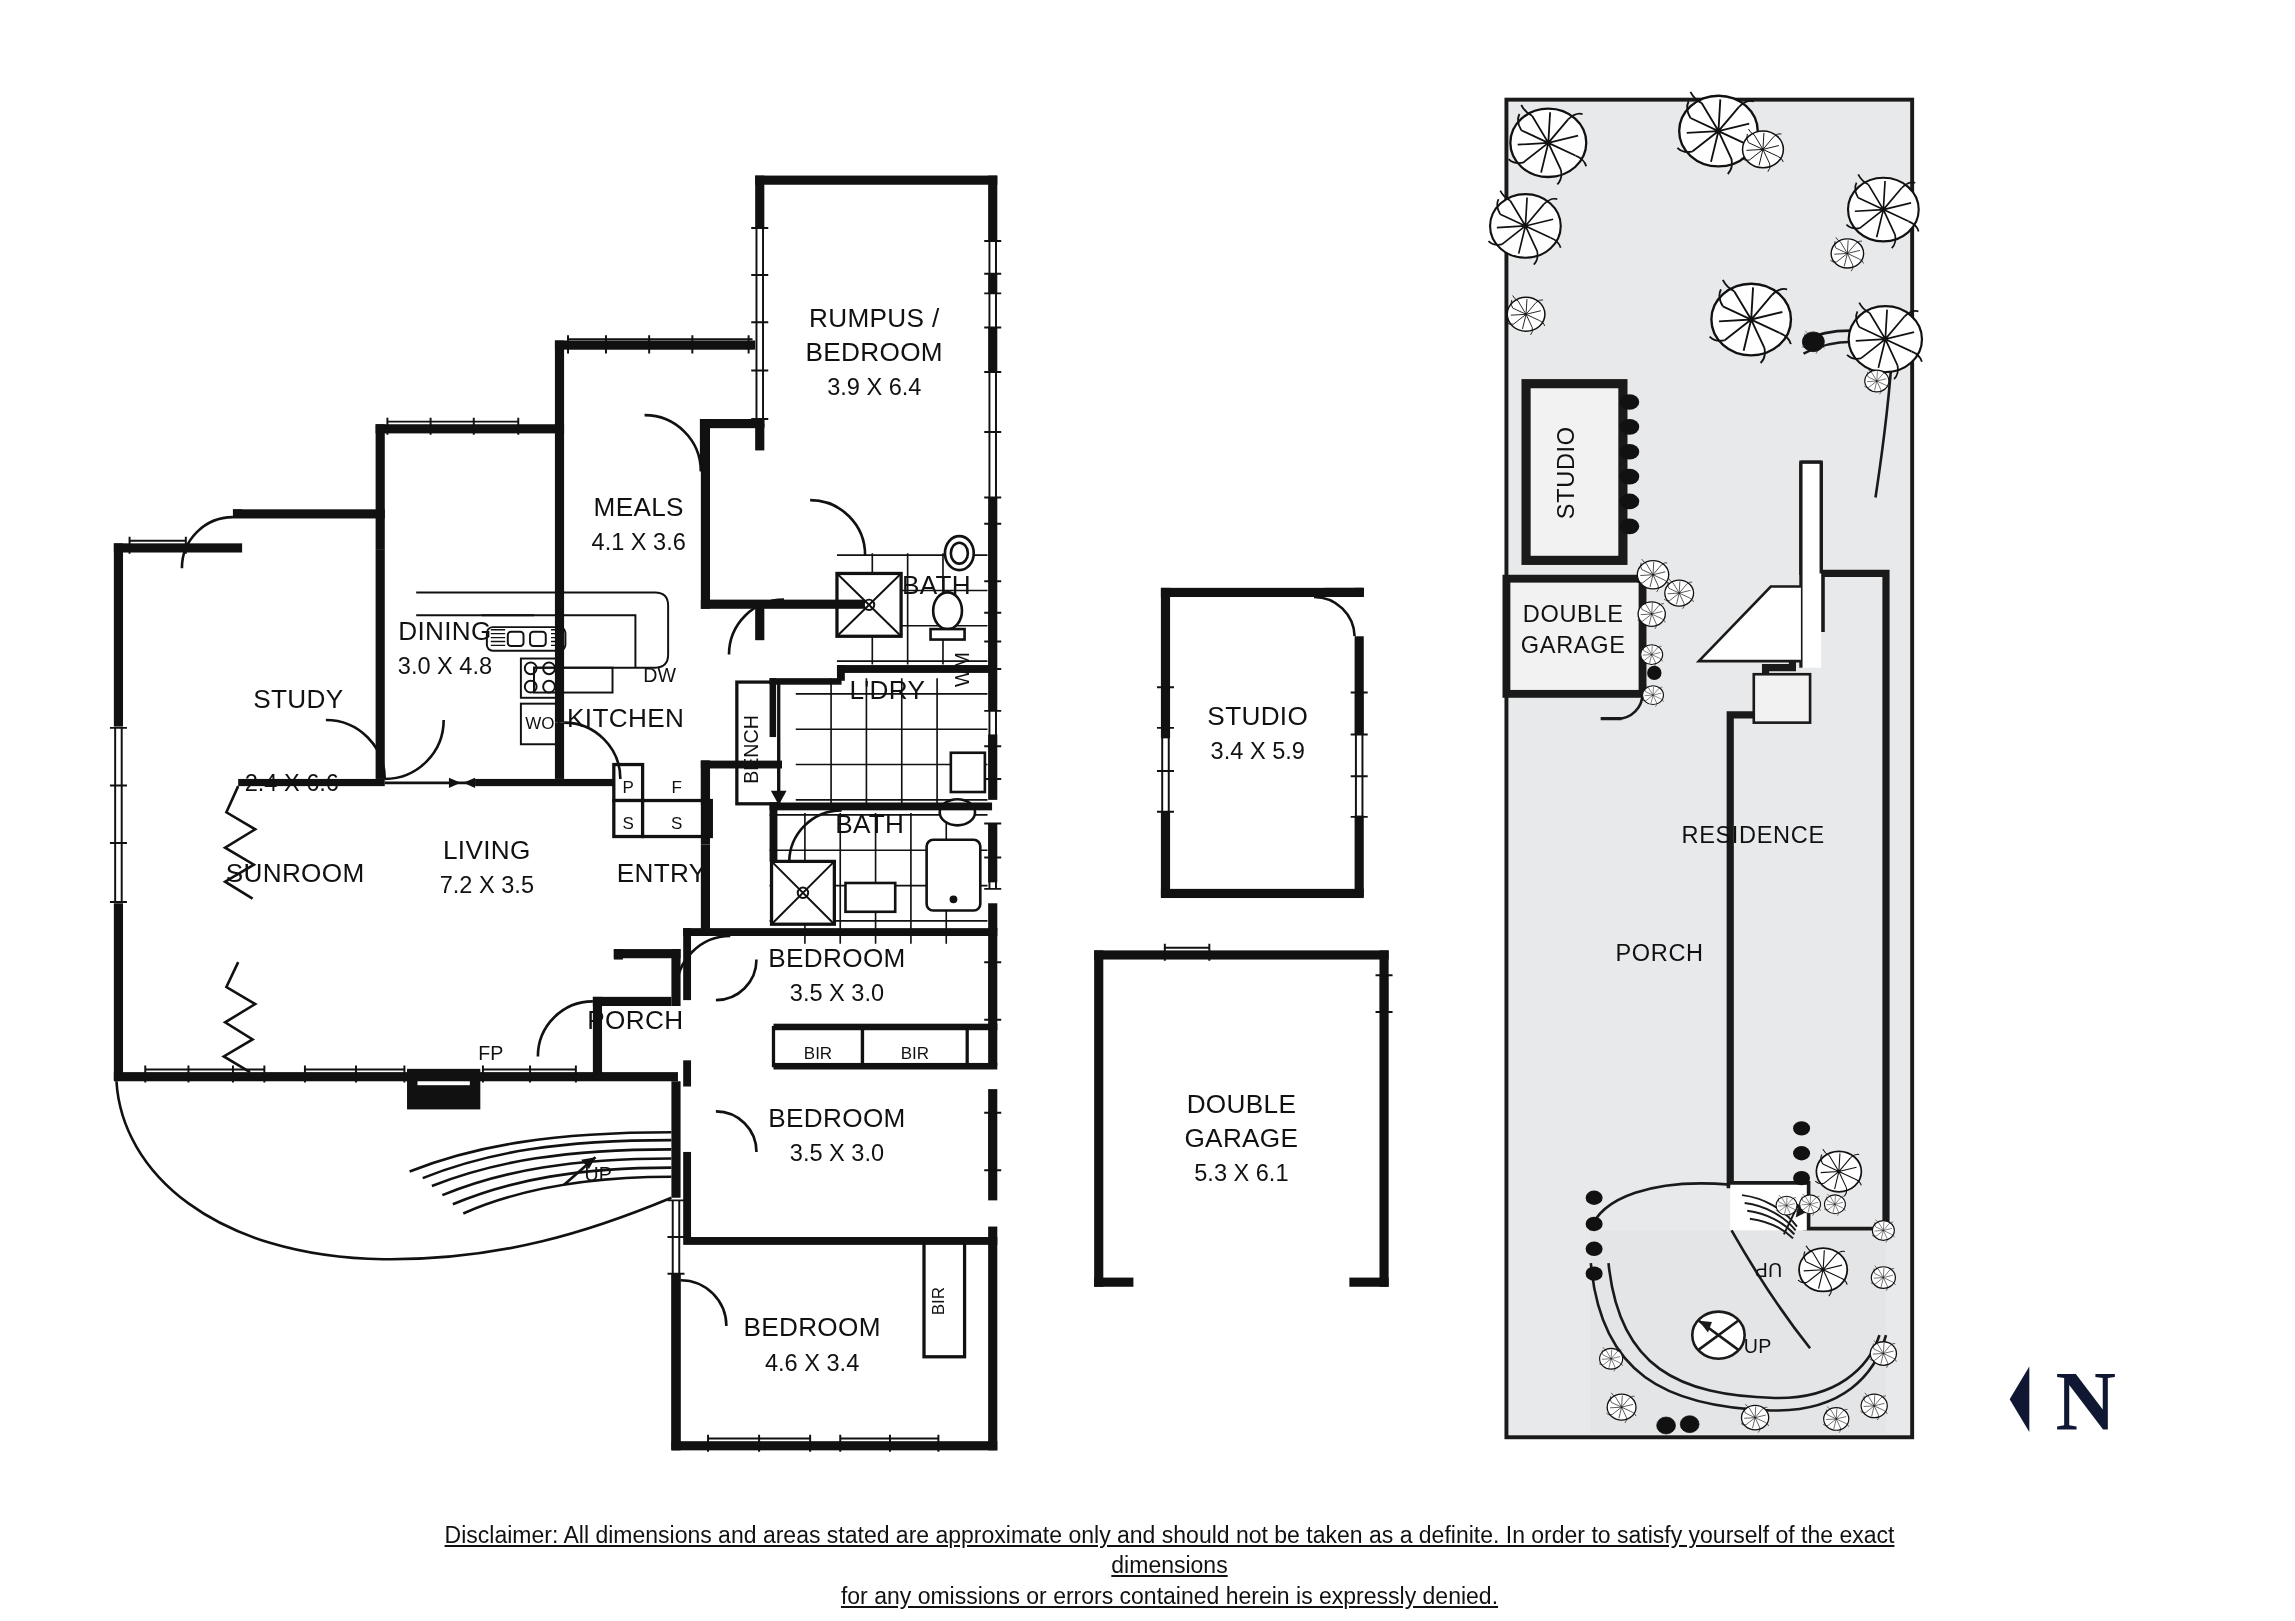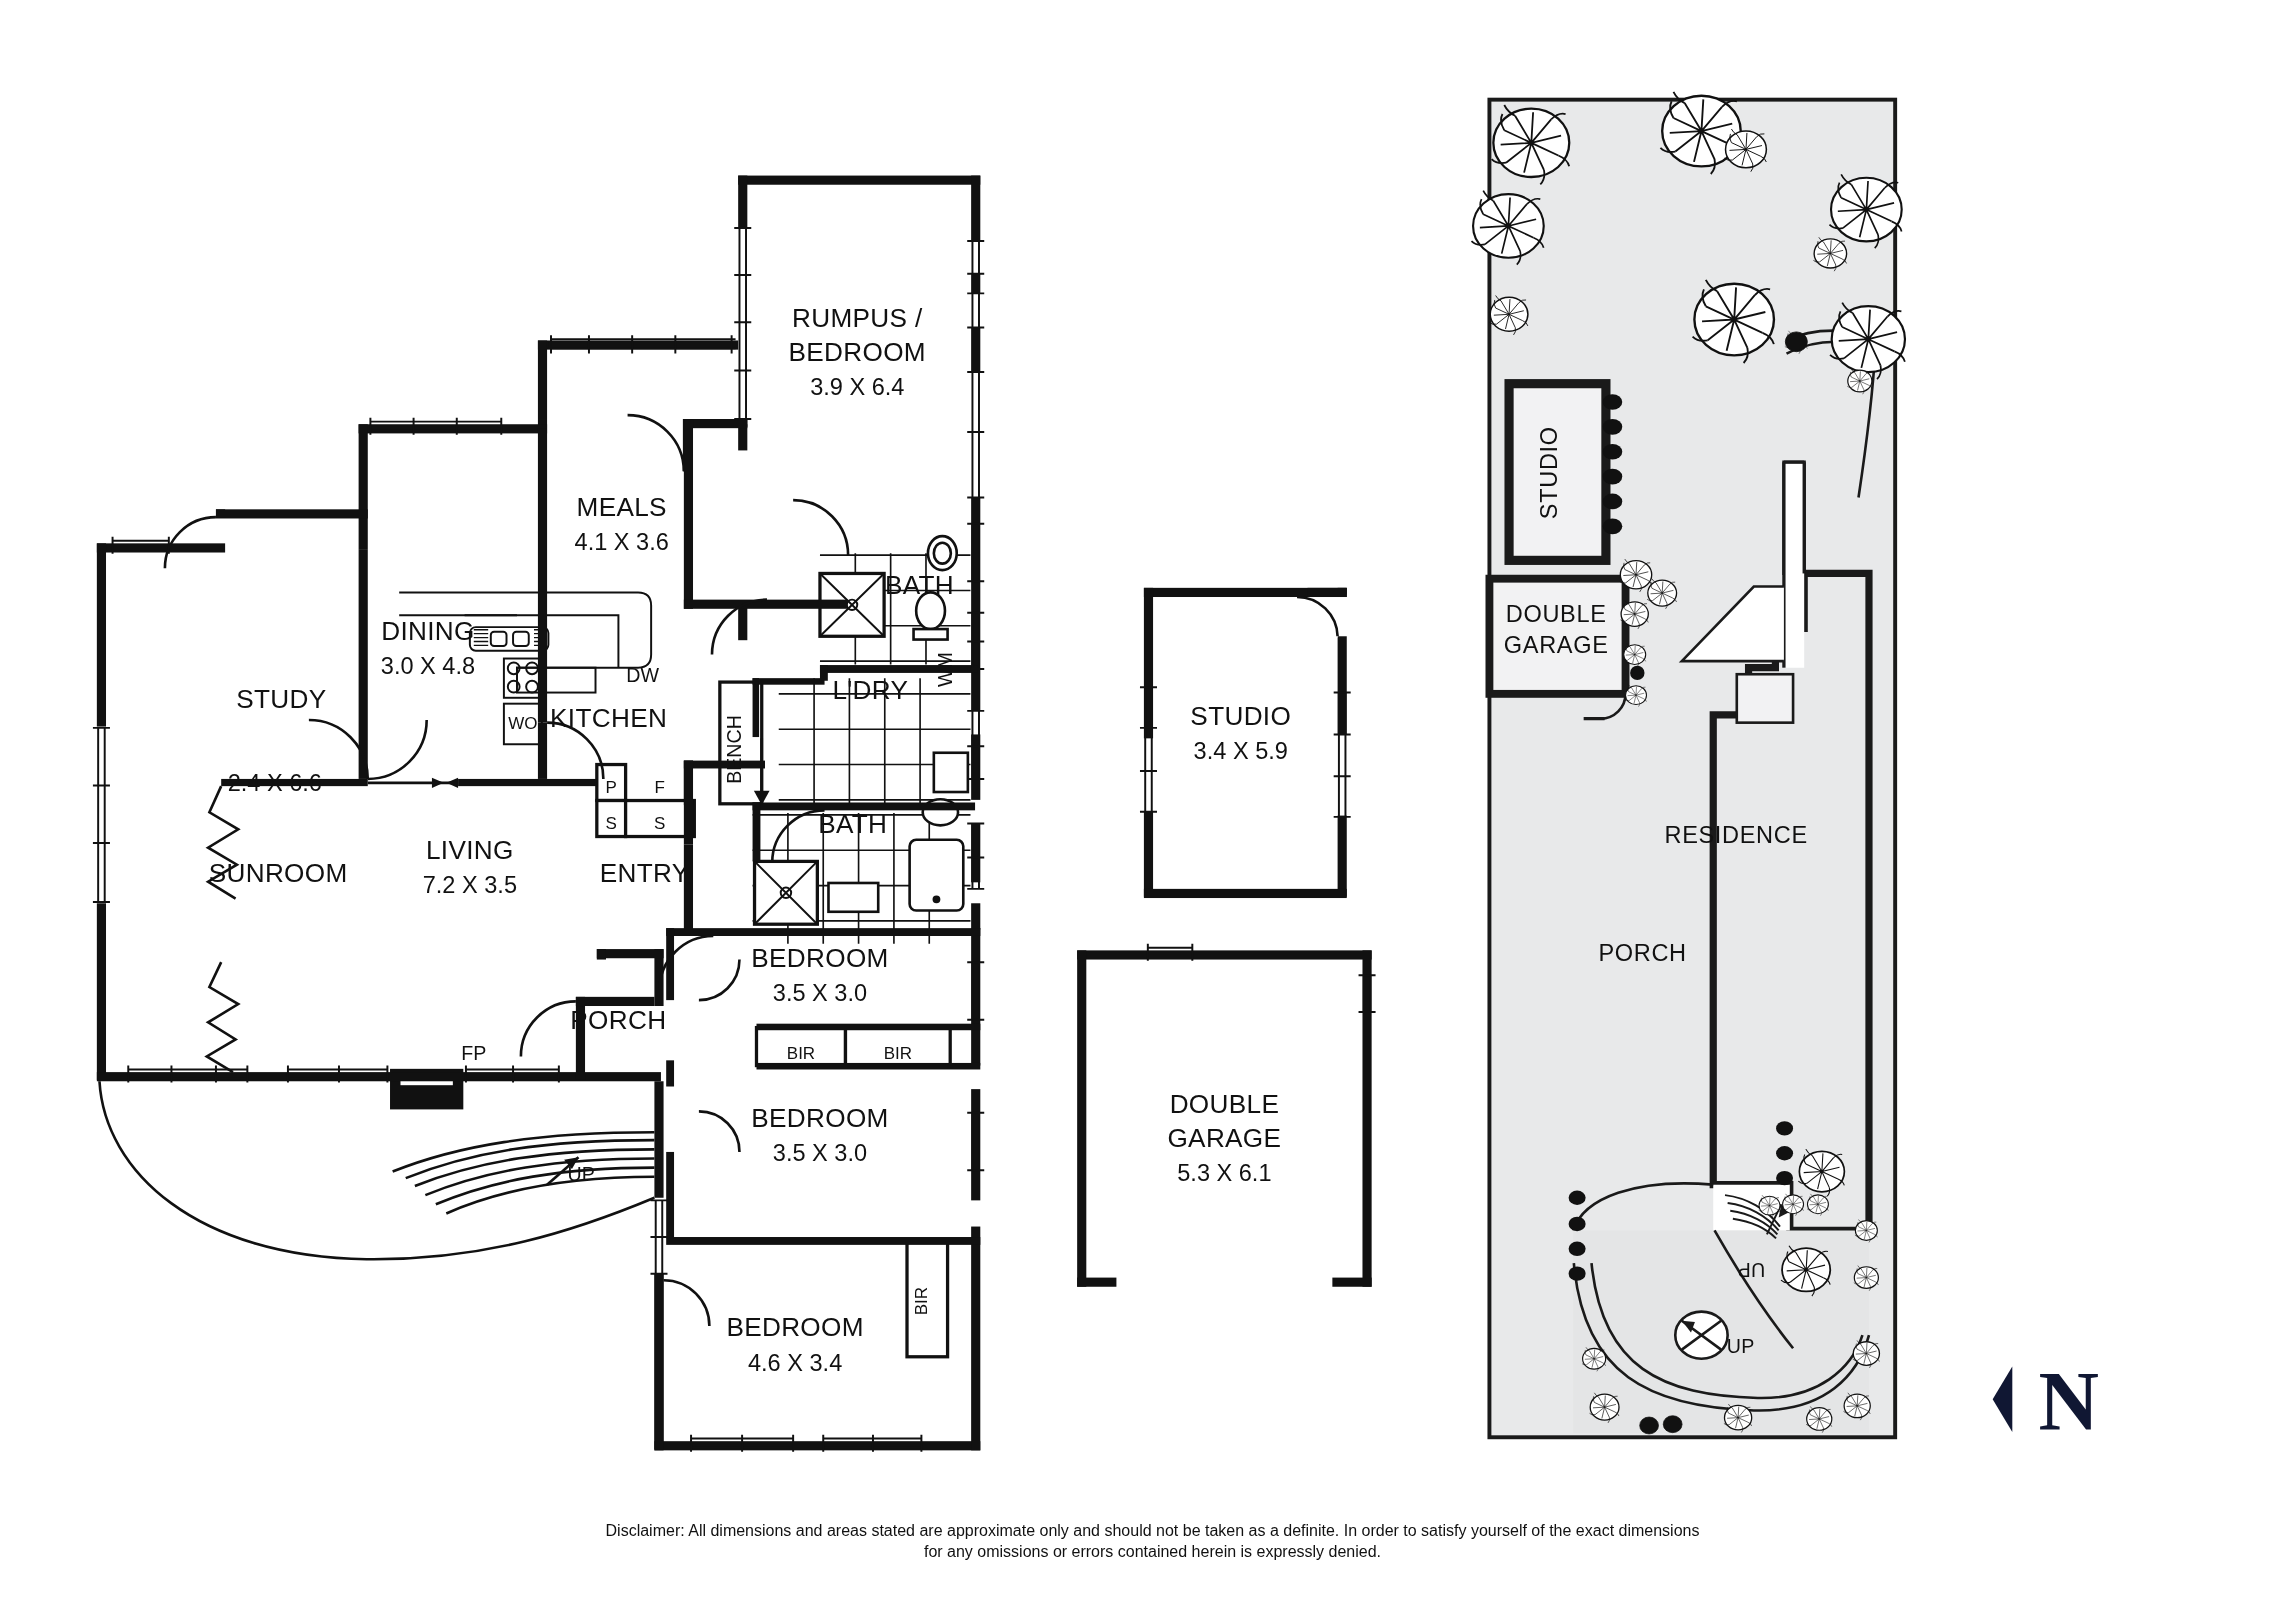--- a/index.html
+++ b/index.html
@@ -1,27 +1,27 @@
 <!DOCTYPE html>
 <html style="font-size:10.5px"><head>
 <meta charset="utf-8">
 <style>
   html,body{margin:0;padding:0;background:#ffffff;}
   body{width:2295px;height:1622px;position:relative;overflow:hidden;
        font-family:"Liberation Sans", sans-serif; color:#111;}
-  #stage{position:absolute;left:0;top:0;width:2052px;height:1622px;}
+  #stage{position:absolute;left:17px;top:0;width:2052px;height:1622px;}
   svg{display:block;}
   .lbl{font-family:"Liberation Sans", sans-serif;fill:#111;font-weight:400;}
   .roomname{font-size:40px;letter-spacing:0.5px;}
   .roomdim{font-size:36px;}
   .small{font-size:30px;}
   .tiny{font-size:26px;}
   .site-lbl{font-size:36px;letter-spacing:1px;}
   .site-lbl-sm{font-size:30px;letter-spacing:.5px;}
-  .discl{font-size:16px;line-height:1.32;text-align:center;}
+  .discl{font-size:23px;line-height:1.32;text-align:center;text-decoration:underline;}
   #disclaimer{position:absolute;left:367px;top:1520px;width:1571px;}
 </style>
 </head>
 <body>
 
 <div id="stage">
 
 <svg width="2295" height="1622" viewBox="0 0 3507 2478" xmlns="http://www.w3.org/2000/svg">
 
   <defs>

